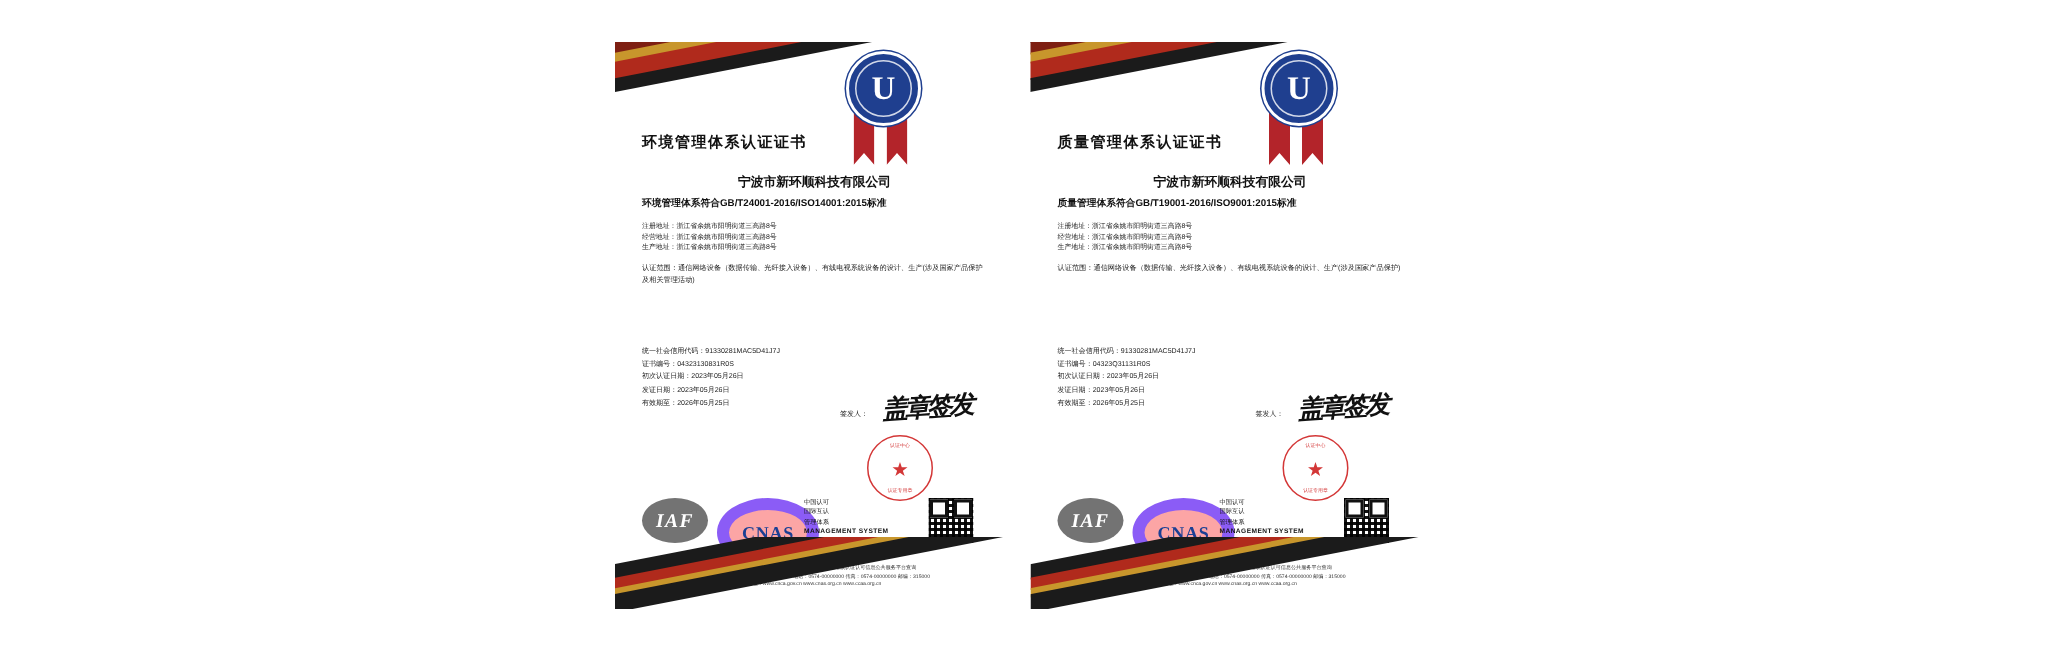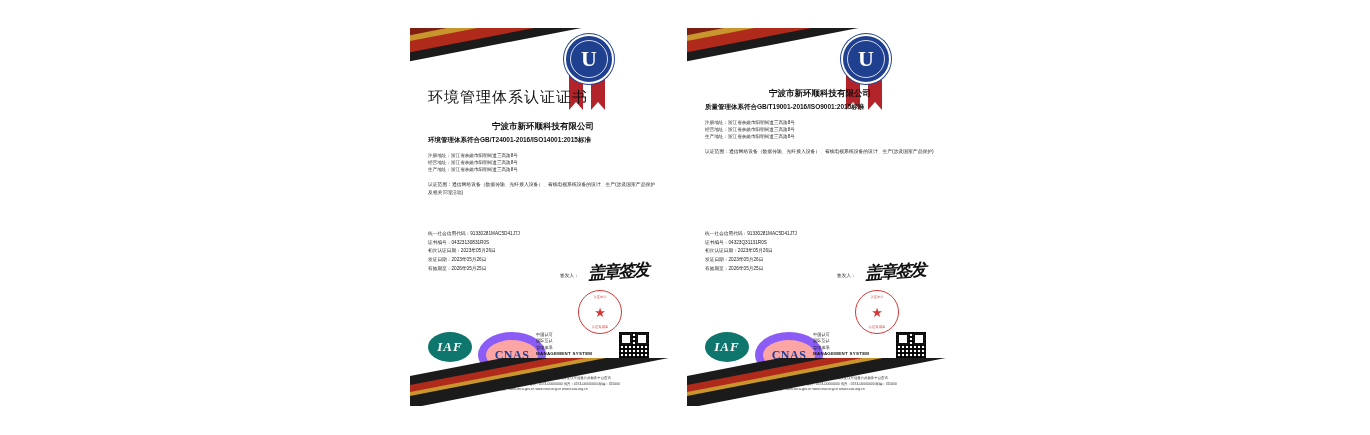--- a/index.html
+++ b/index.html
@@ -116,22 +116,22 @@
   .emblem .disc .u { position: relative; z-index: 2; font-family: "Liberation Serif", serif; }
 
   
   .body {
     position: absolute;
     top: 60px;
     left: 18px;
     right: 14px;
   }
   .cert-title {
-    font-size: 15px;
-    font-weight: normal;
+    font-size: 10px;
+    font-weight: bold;
     color: #111111;
     letter-spacing: 1px;
     margin-bottom: 14px;
   }
   .org {
     font-size: 8.5px;
     font-weight: bold;
     color: #111111;
     margin-bottom: 3px;
     text-align: center;
@@ -224,21 +224,21 @@
     top: 302px;
     left: 18px;
     right: 12px;
     height: 40px;
   }
   .iaf {
     position: absolute;
     left: 0; top: 2px;
     width: 44px; height: 30px;
     border-radius: 50%;
-    background: #0f766e;
+    background: #737373;
     color: #ffffff;
     display: flex;
     align-items: center;
     justify-content: center;
     font-family: "Liberation Serif", serif;
     font-weight: bold;
     font-size: 13px;
     font-style: italic;
     letter-spacing: 1px;
   }
@@ -395,20 +395,21 @@
     <div class="emblem">
       <div class="ribbon-l"></div>
       <div class="ribbon-r"></div>
       <div class="disc">
         <span class="ring"></span>
         <span class="u">U</span>
       </div>
     </div>
 
     <div class="body">
+      <div class="cert-title">质量管理体系认证证书</div>
       <div class="org">宁波市新环顺科技有限公司</div>
       <div class="standard">质量管理体系符合GB/T19001-2016/ISO9001:2015标准</div>
       <div class="addr-line">注册地址：浙江省余姚市阳明街道三高路8号</div>
       <div class="addr-line">经营地址：浙江省余姚市阳明街道三高路8号</div>
       <div class="addr-line">生产地址：浙江省余姚市阳明街道三高路8号</div>
       <div class="scope">
         <span>认证范围：</span><span>通信网络设备（数据传输、光纤接入设备）、有线电视系统设备的设计、生产(涉及国家产品保护)</span>
       </div>
     </div>
 

